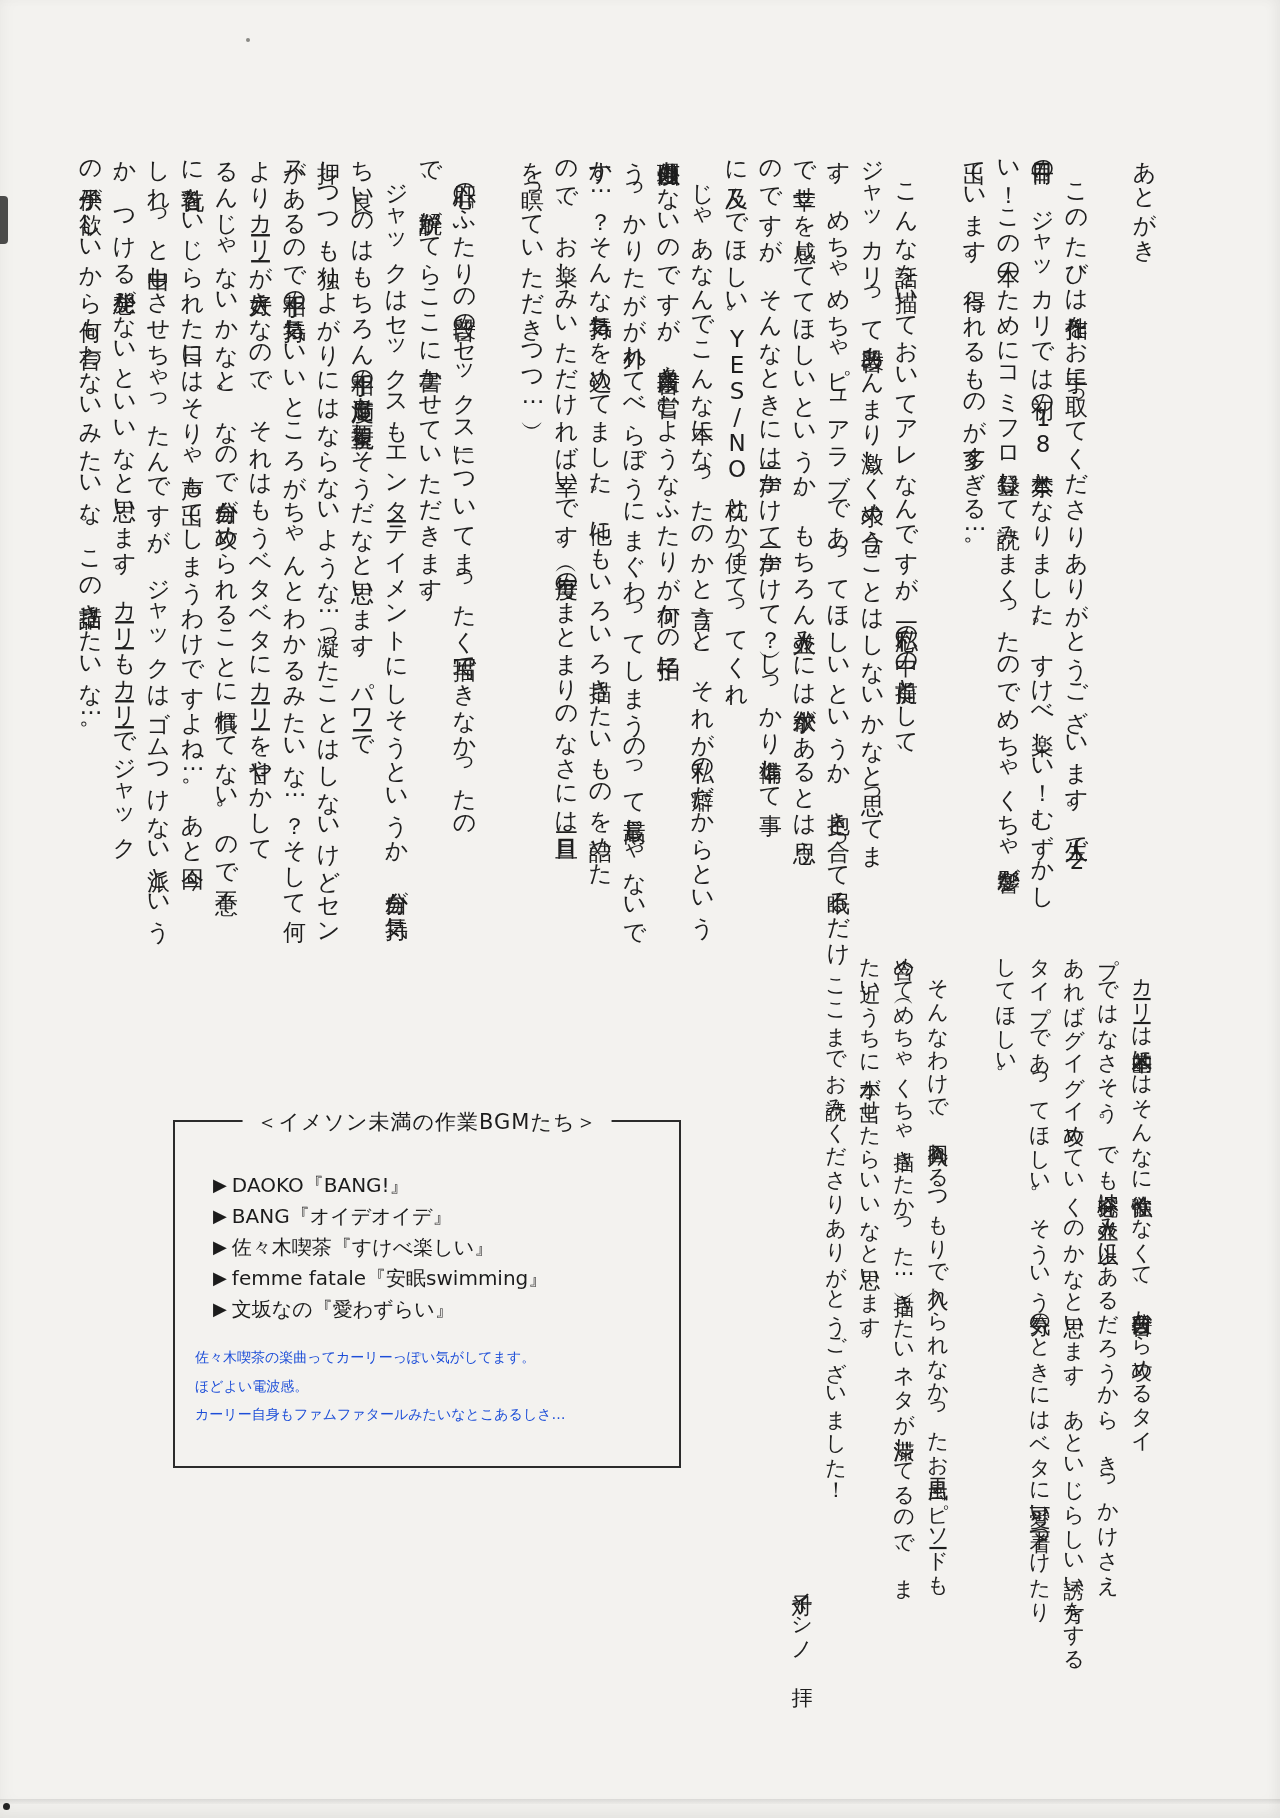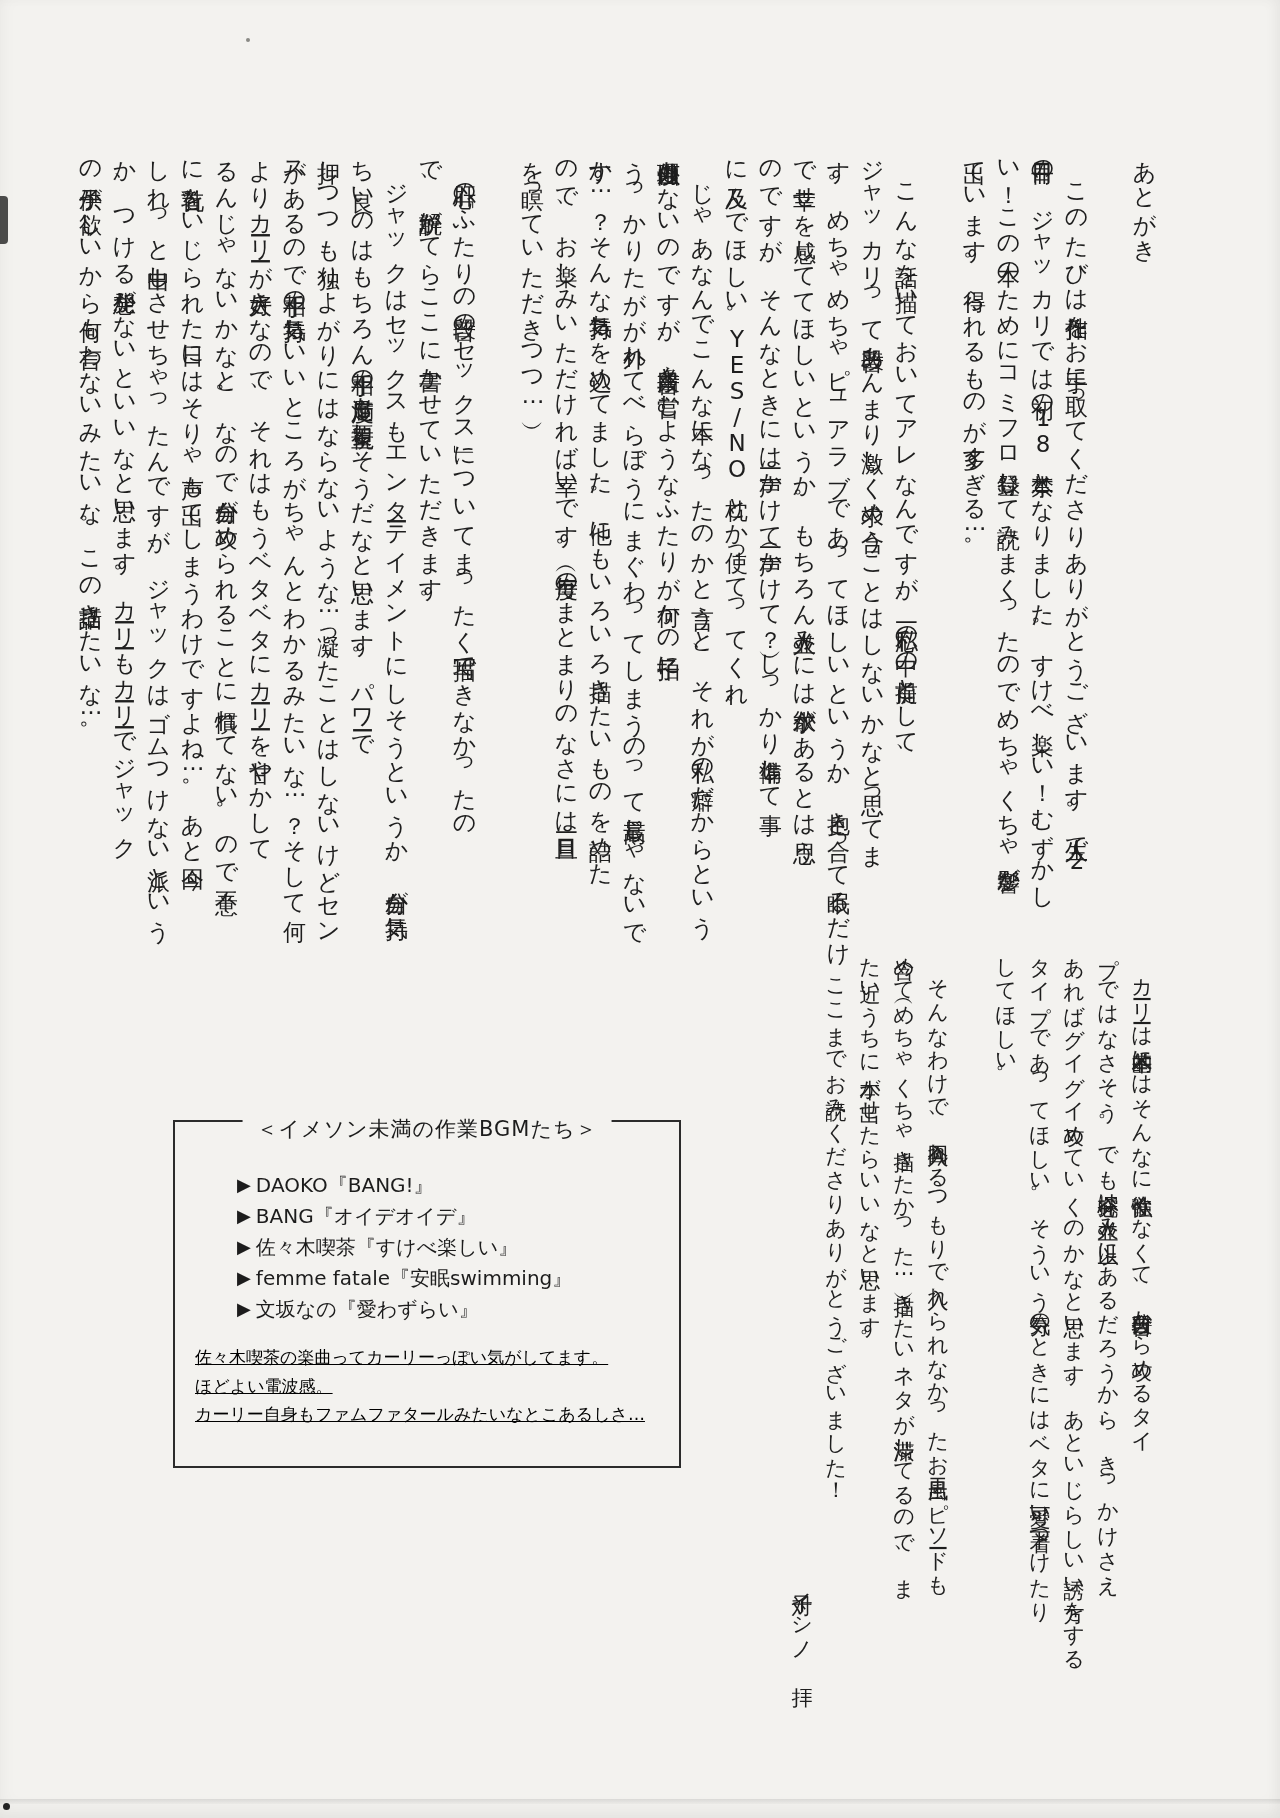--- a/index.html
+++ b/index.html
@@ -25,26 +25,26 @@
   .vcol.ind { text-indent:1em; }
   .vcol.end { text-align:end; }
   
   #bgm-box {
     position:absolute; left:173px; top:1120px; width:508px; height:348px;
     border:2px solid #2b2b2b; box-sizing:border-box;
   }
   #bgm-title {
     position:absolute; top:-14px; left:50%; transform:translateX(-50%);
     background:#f3f2ef; padding:0 14px; white-space:nowrap;
-    font-size:21px; letter-spacing:1px; color:#1c1c1c;margin-top:7px;
+    font-size:21px; letter-spacing:1px; color:#1c1c1c;
   }
   .bgm-items { list-style:none; margin:48px 0 0 38px; padding:0; }
-  .bgm-items li { font-size:20px; line-height:30px; white-space:nowrap; color:#1c1c1c;margin-left:24px; }
+  .bgm-items li { font-size:20px; line-height:30px; white-space:nowrap; color:#1c1c1c; }
   .tri { display:inline-block; margin-right:5px; font-size:18px; transform:translateY(-1px); }
-  .bgm-notes { margin:18px 0 0 20px; font-size:17px; line-height:28.5px; color:#000000; white-space:nowrap;text-decoration:underline; }
+  .bgm-notes { margin:18px 0 0 20px; font-size:14px; line-height:28.5px; color:#1d4ed8; white-space:nowrap; }
   
   .speck-left { position:absolute; left:0; top:196px; width:8px; height:48px; background:#2e2e2e; border-radius:0 4px 4px 0; opacity:.85; }
   .dot-top { position:absolute; left:246px; top:38px; width:4px; height:4px; background:#8a8a85; border-radius:50%; }
   .dot-bottom { position:absolute; left:3px; top:1803px; width:7px; height:7px; background:#222; border-radius:50%; }
   .scan-edge { position:absolute; left:0; top:1799px; width:100%; height:5px;
     background:linear-gradient(to bottom, rgba(0,0,0,.10), rgba(0,0,0,.02)); }
 </style>
 </head>
 <body>
 

